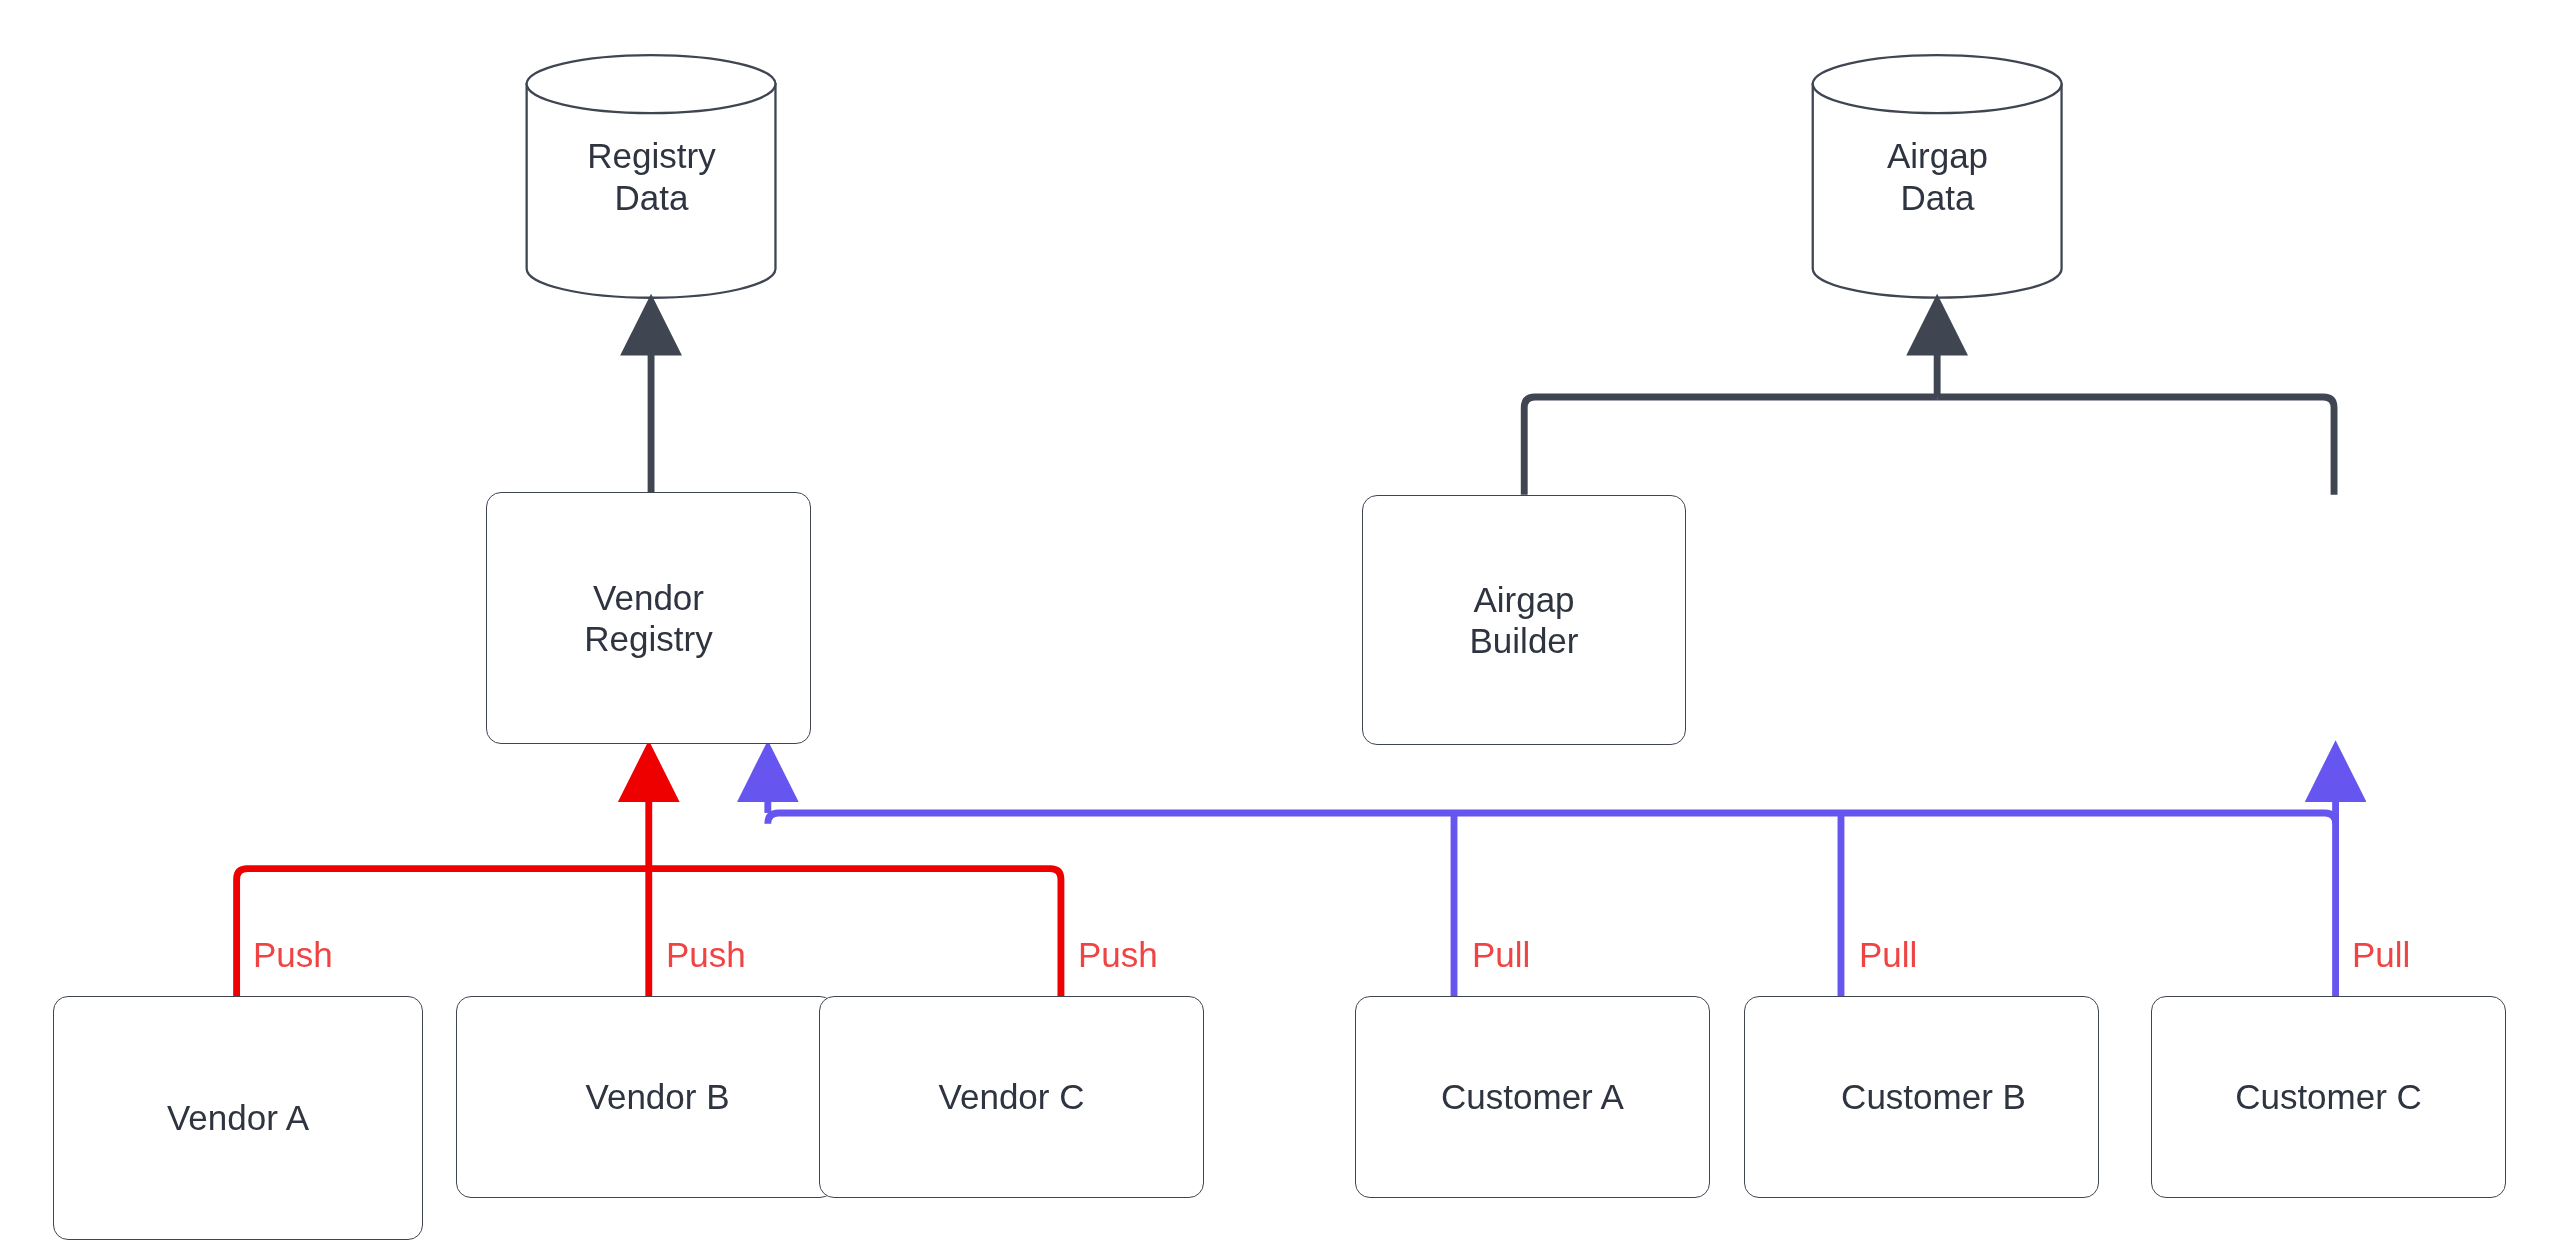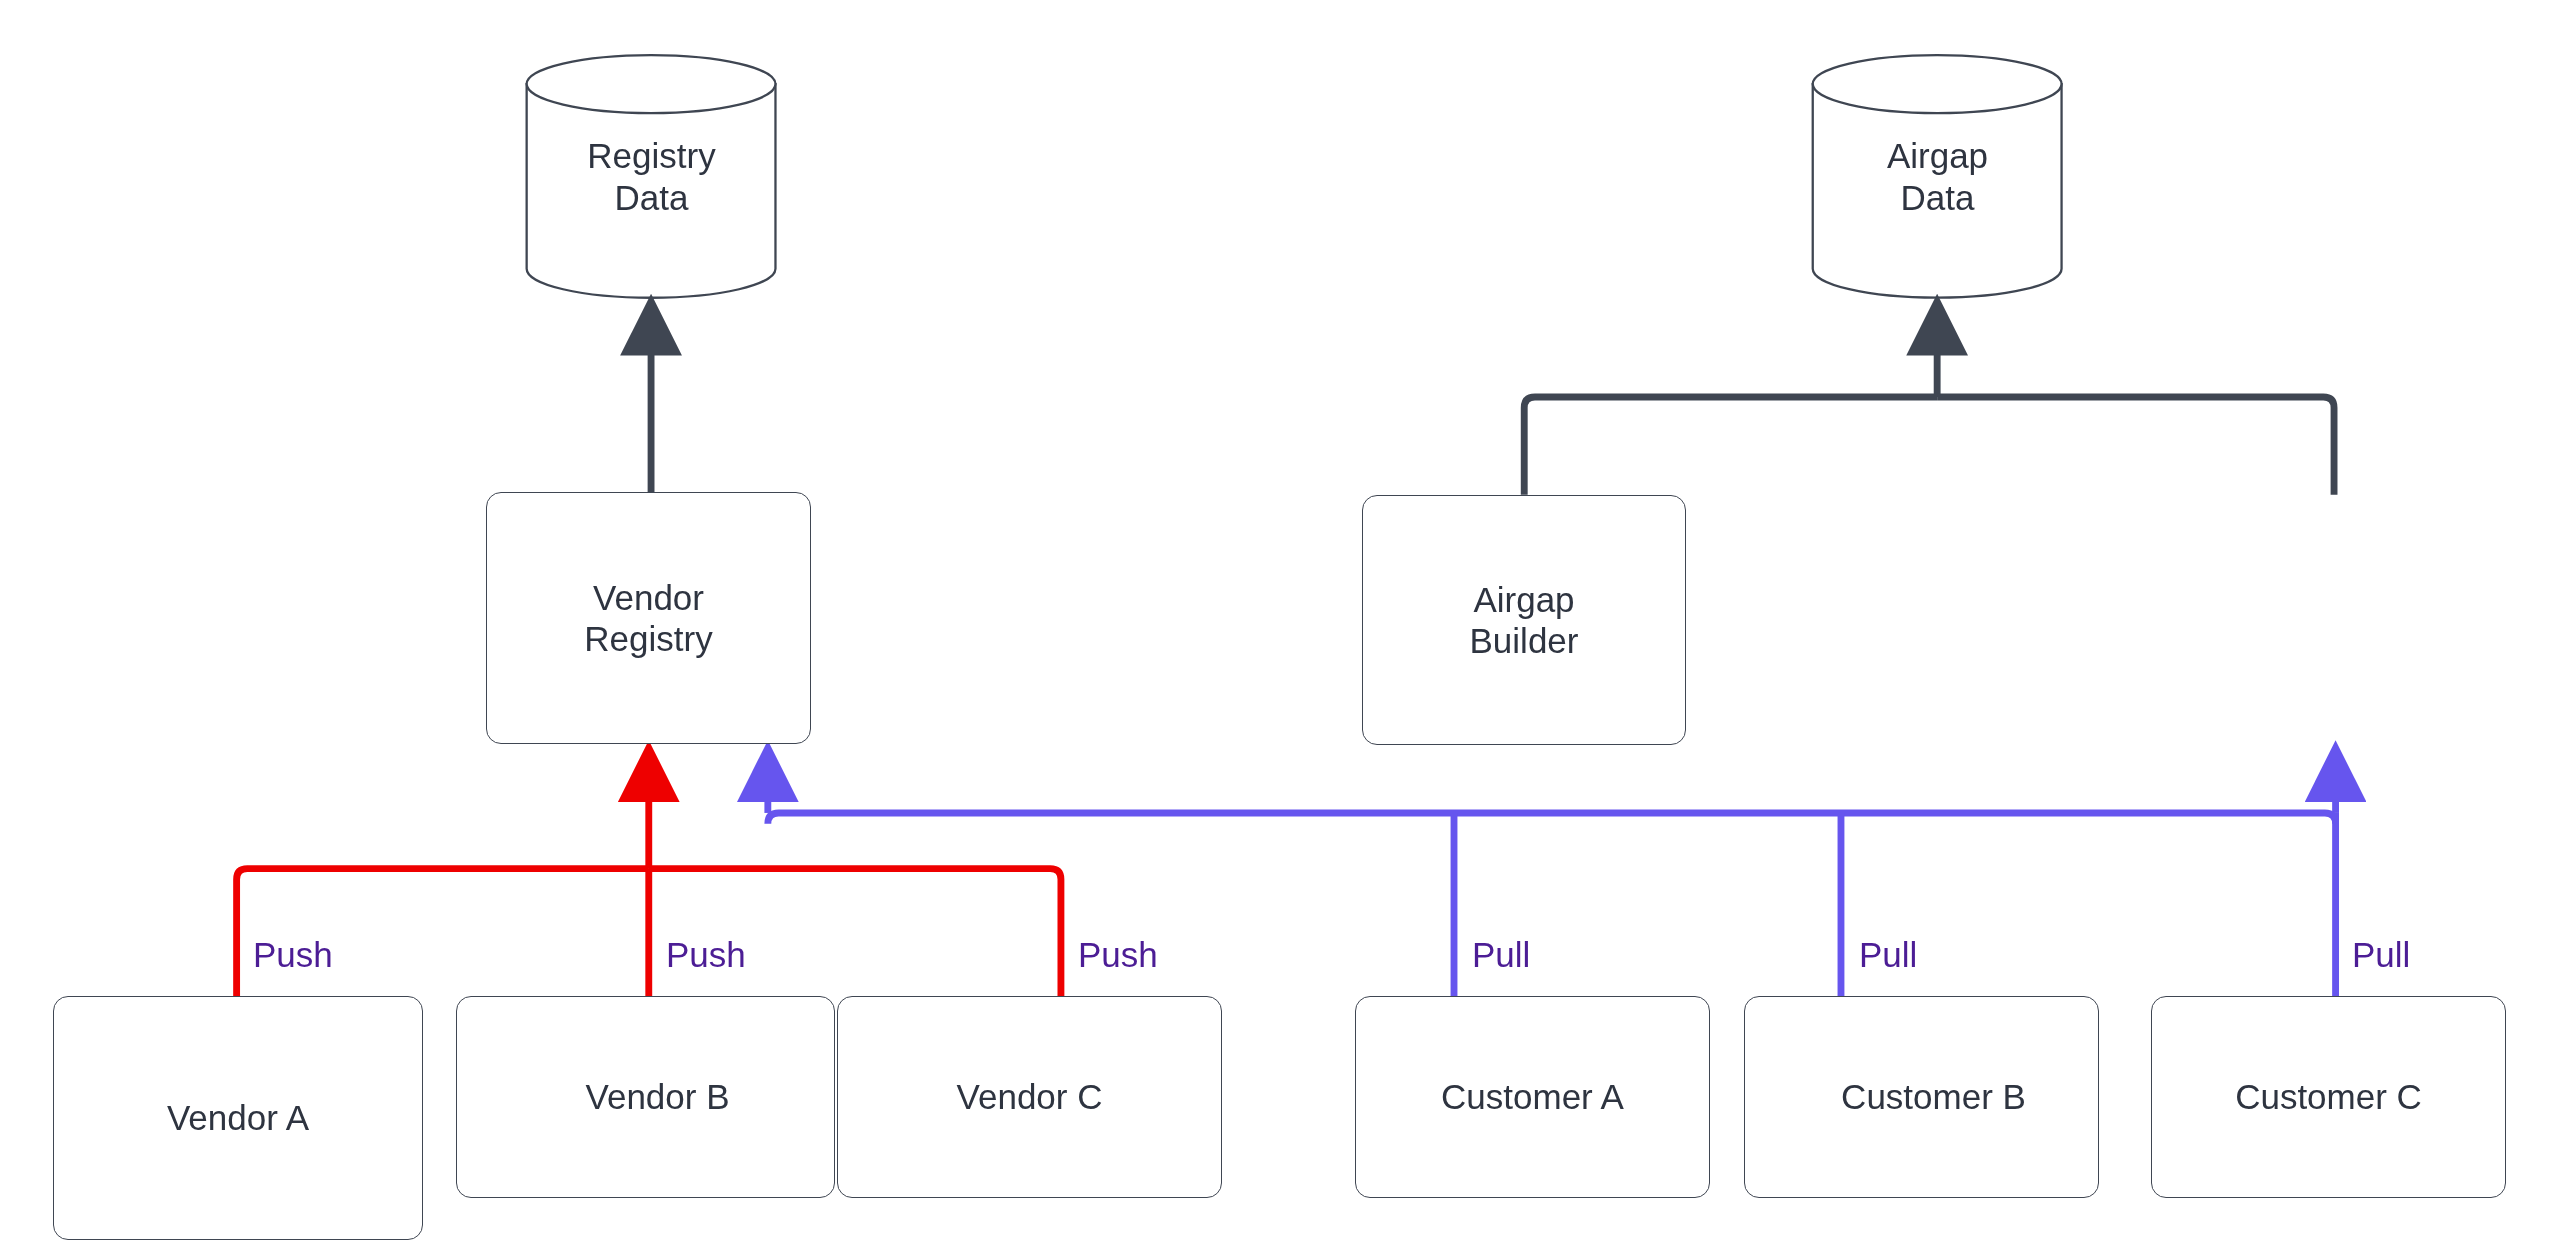--- a/index.html
+++ b/index.html
@@ -5,21 +5,21 @@
   html,body{margin:0;padding:0;background:#ffffff;}
   body{width:2576px;height:1258px;overflow:hidden;
        font-family:"Liberation Sans","DejaVu Sans",sans-serif;}
   #stage{position:relative;width:2576px;height:1258px;background:#fff;}
   #wires{position:absolute;left:0;top:0;width:2576px;height:1258px;}
   .node{position:absolute;box-sizing:border-box;display:flex;align-items:center;
         justify-content:center;text-align:center;color:#2e3440;line-height:1.18;}
   .box{border:1.5px solid #3f4652;border-radius:15px;background:#fff;font-size:35px;}
   .cyl{font-size:35px;background:transparent;border:none;}
   .cyl .cyl-label{position:relative;z-index:2;}
-  .edge-label{position:absolute;color:#4c1d95;font-size:35px;white-space:nowrap;}
+  .edge-label{position:absolute;color:#ef4444;font-size:35px;white-space:nowrap;}
 </style>
 </head>
 <body>
 
 <div id="stage">
 
   <svg id="wires" viewBox="0 0 3375 1648" xmlns="http://www.w3.org/2000/svg">
     <defs>
       <marker id="ah-dark" viewBox="0 0 12 12" refX="9" refY="6" markerWidth="9" markerHeight="9" orient="auto-start-reverse">
         <path d="M 0 0 L 12 6 L 0 12 z" fill="#3f4652"></path>
@@ -89,21 +89,21 @@
     </div>
   </div>
 
 
   <div class="node box" style="left:53px;top:996px;width:370px;height:244px;">
     <span>Vendor A</span>
   </div>
   <div class="node box" style="left:456px;top:996px;width:379px;height:202px;padding-left:24px;">
     <span>Vendor B</span>
   </div>
-  <div class="node box" style="left:837px;top:996px;width:385px;height:202px;">
+  <div class="node box" style="left:819px;top:996px;width:385px;height:202px;">
     <span>Vendor C</span>
   </div>
 
   <div class="node box" style="left:1355px;top:996px;width:355px;height:202px;">
     <span>Customer A</span>
   </div>
   <div class="node box" style="left:1744px;top:996px;width:355px;height:202px;padding-left:24px;">
     <span>Customer B</span>
   </div>
   <div class="node box" style="left:2151px;top:996px;width:355px;height:202px;">

